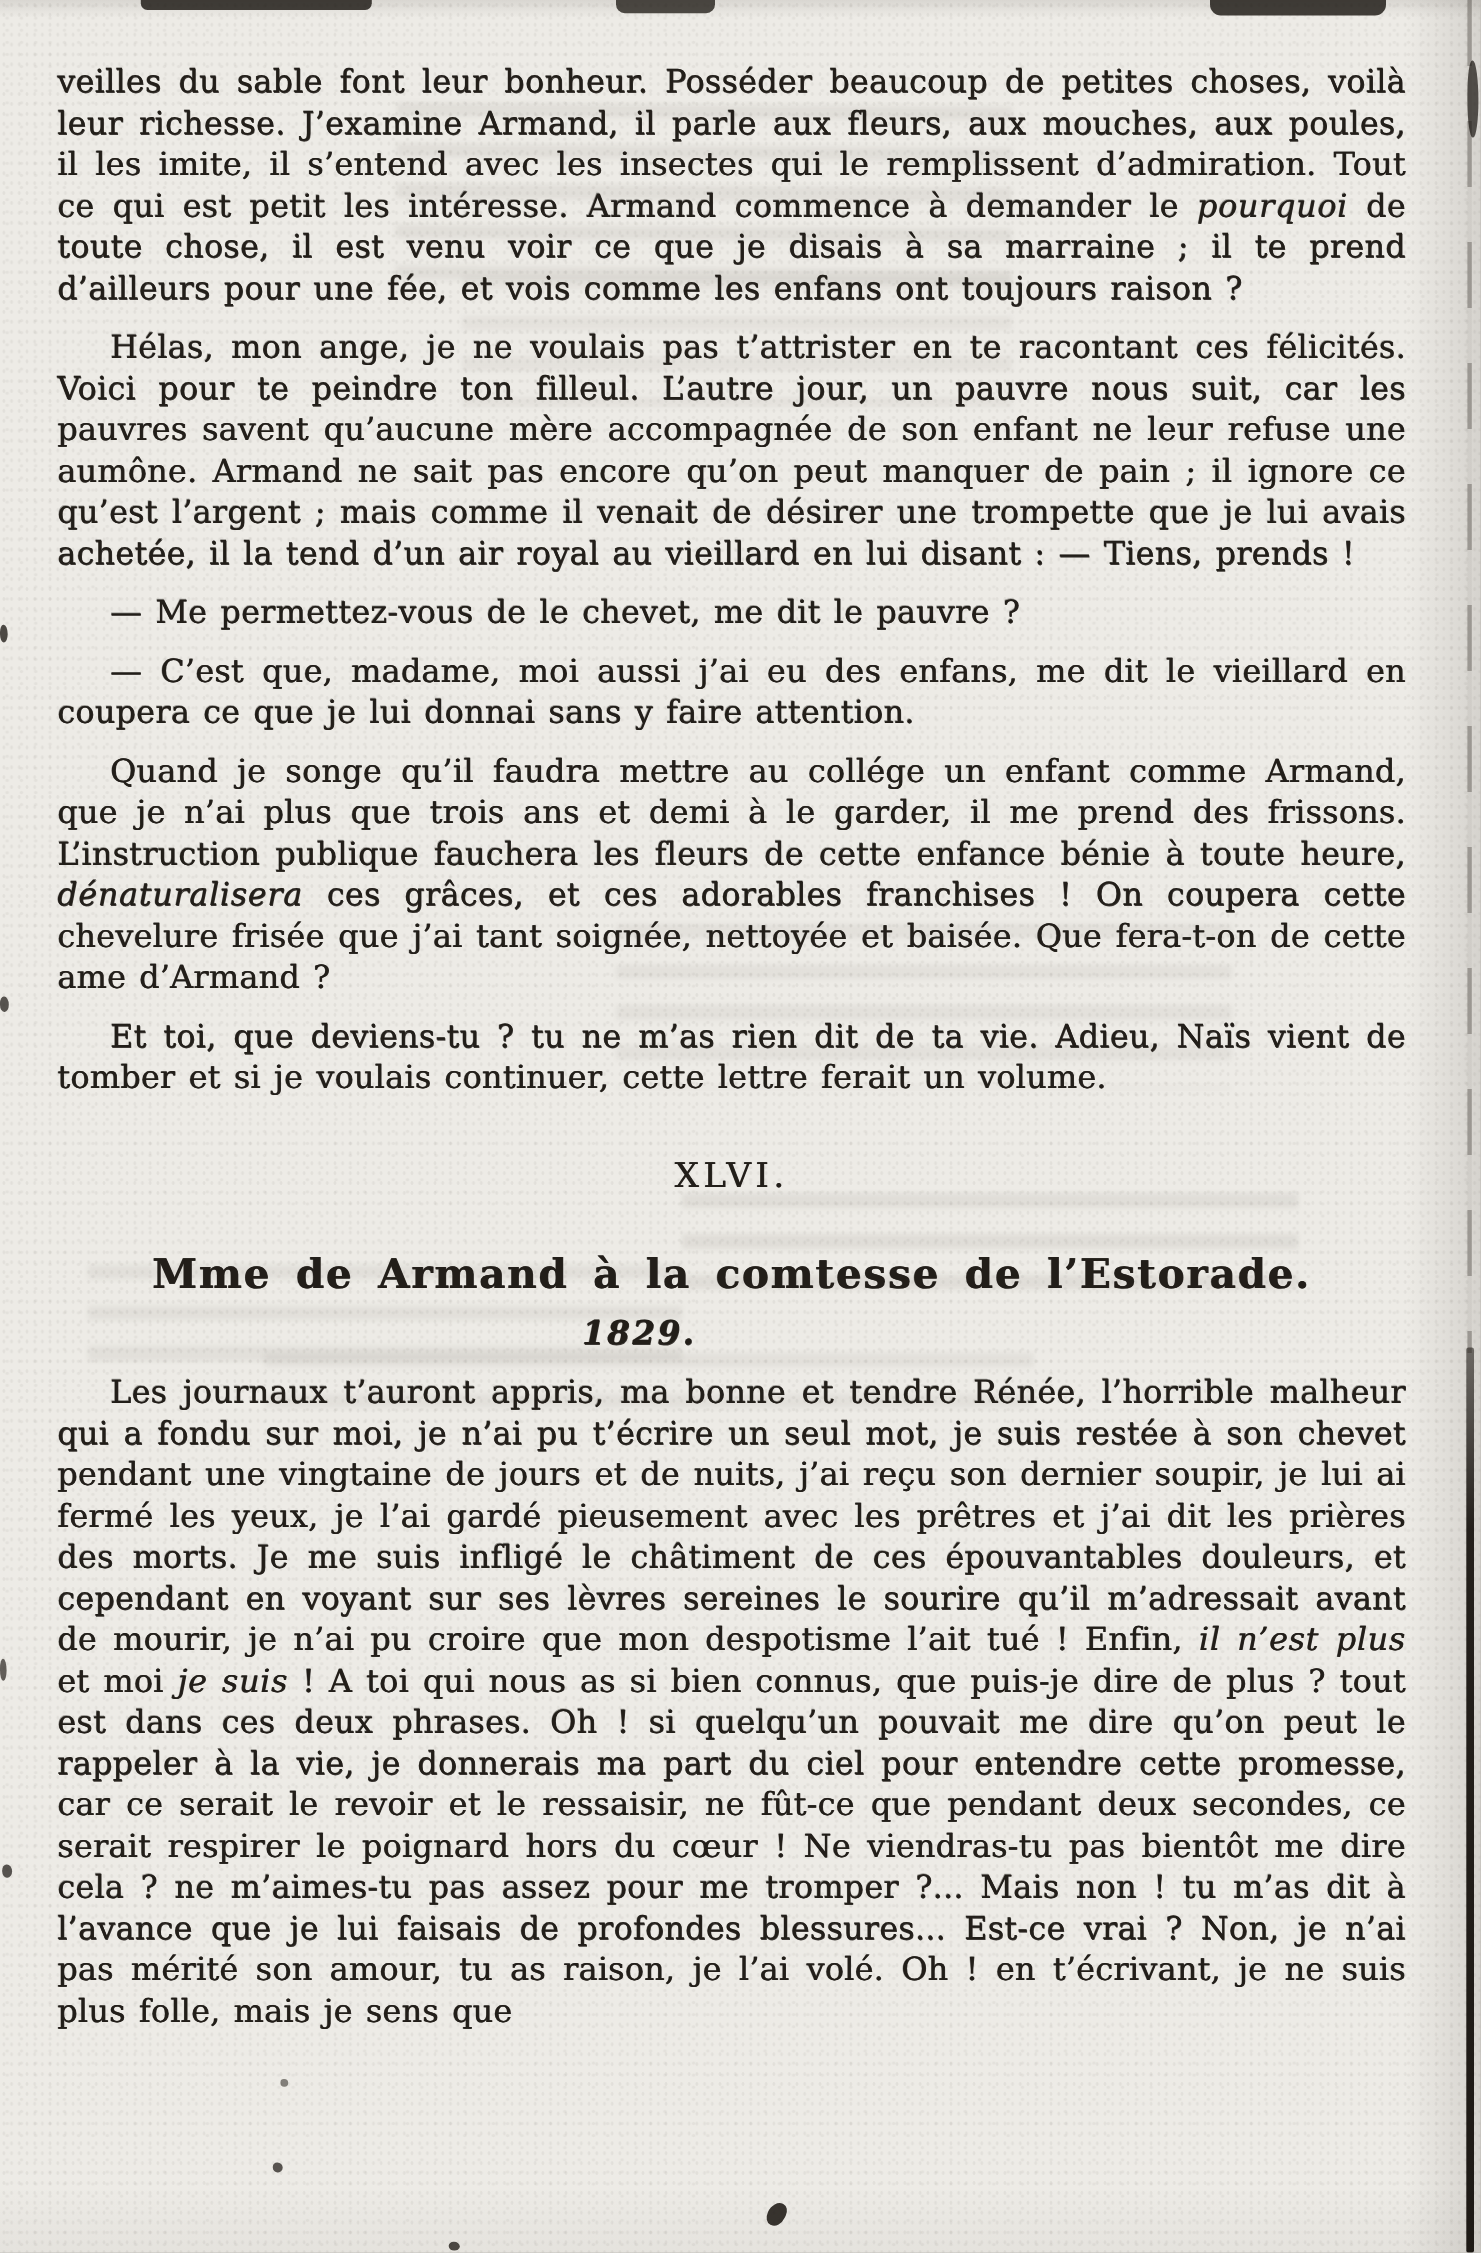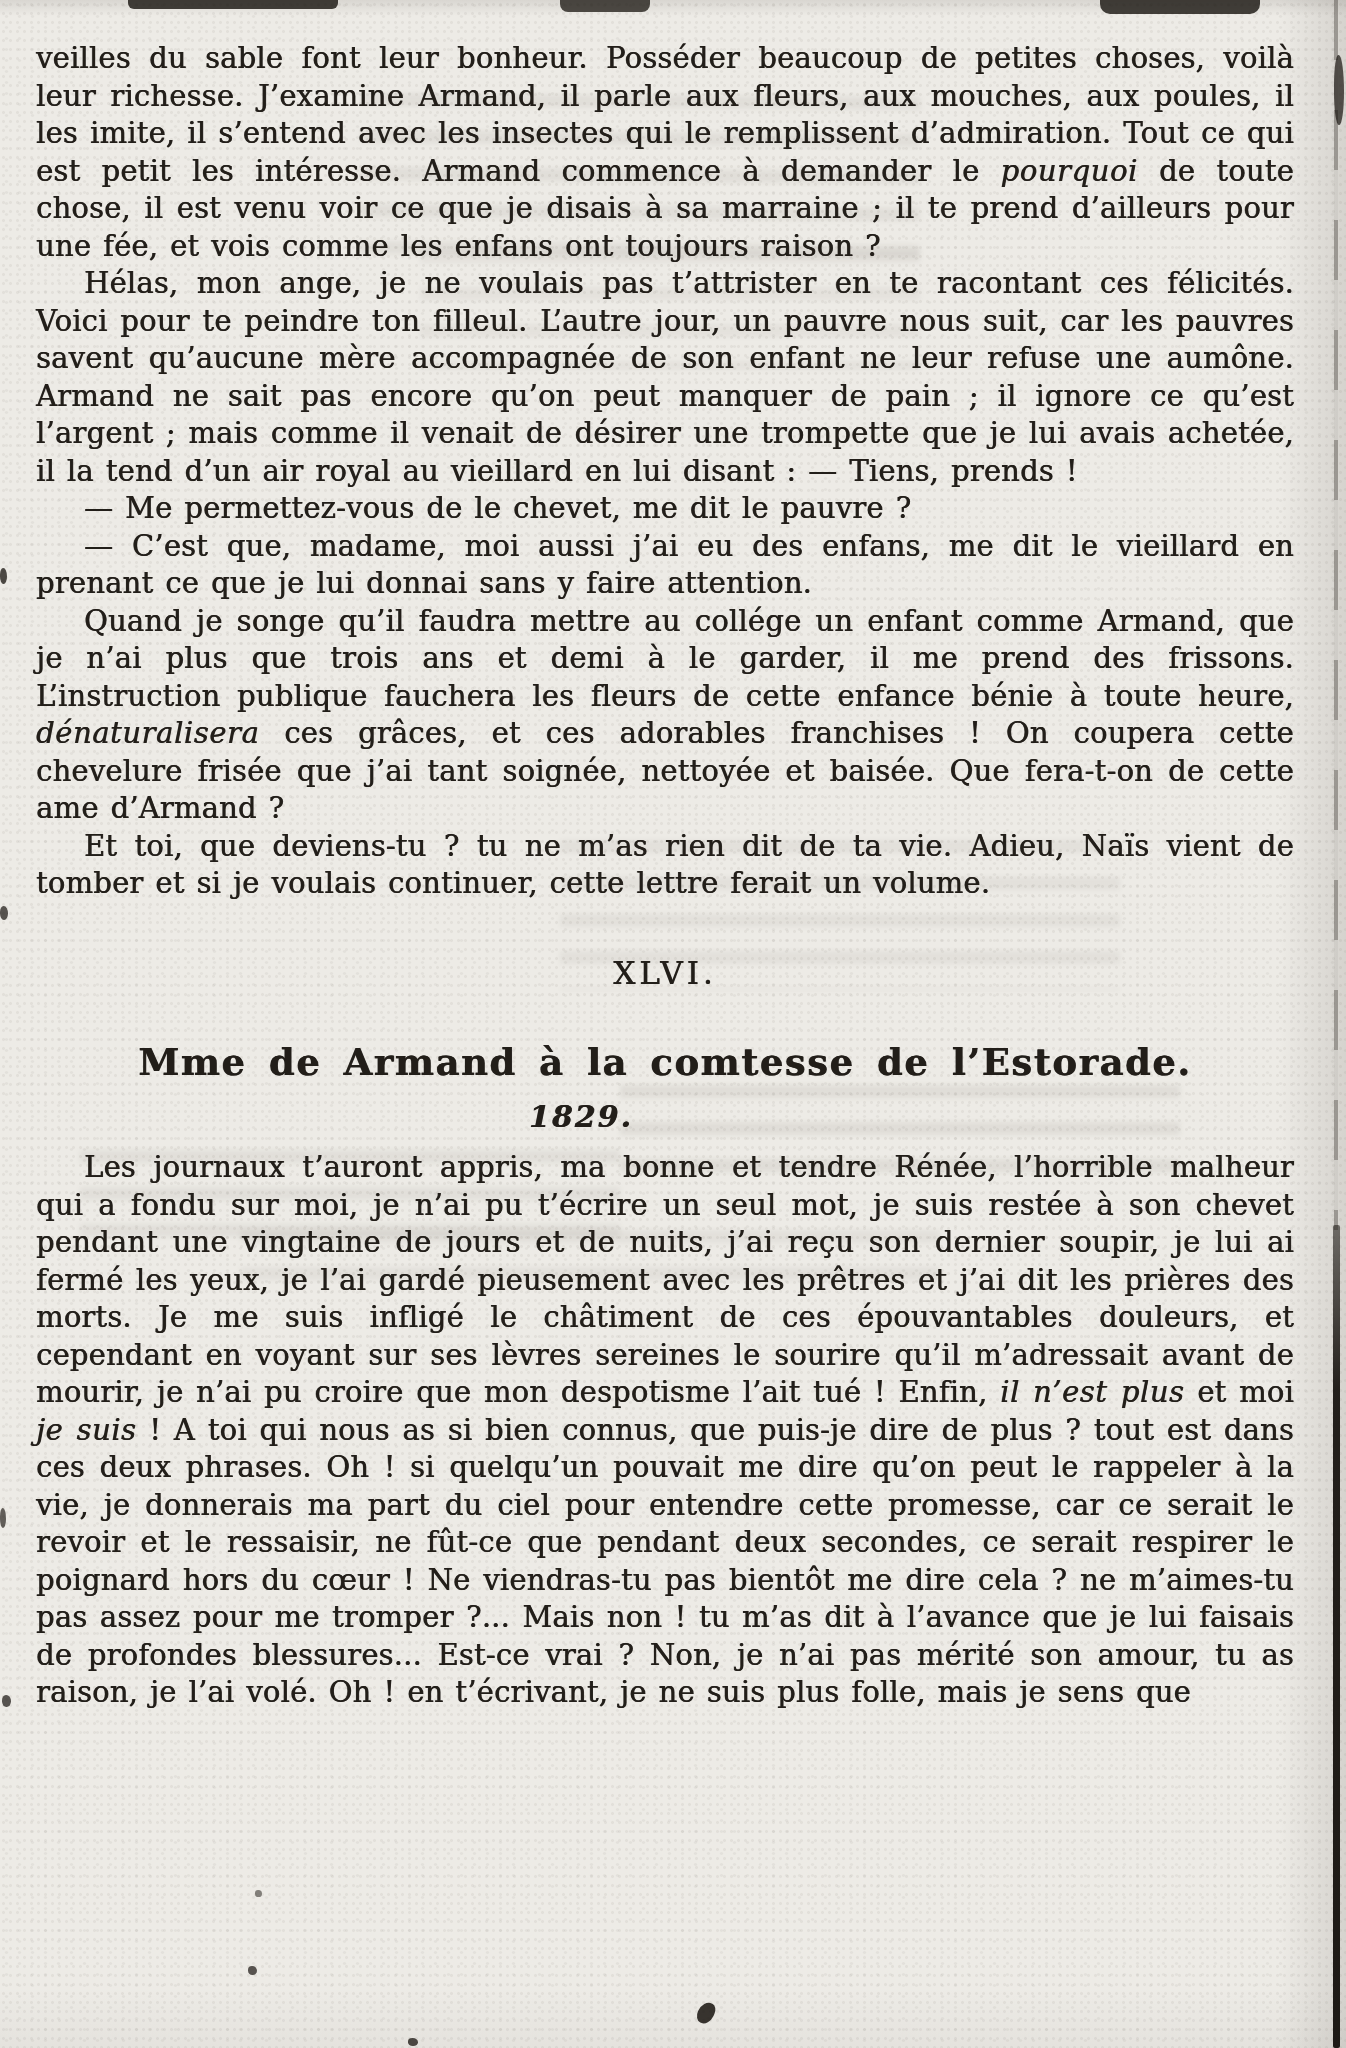--- a/index.html
+++ b/index.html
@@ -23,21 +23,21 @@
     position:absolute;
     left:36px; top:40px;
     width:1258px;
     text-align:justify;
     font-size:29px;
     line-height:37.5px;
     letter-spacing:.2px;
     word-spacing:2.5px;
     text-shadow:.45px .35px .55px rgba(28,24,20,.85), -.3px -.2px .45px rgba(28,24,20,.4);
   }
-  .para{margin:0;text-indent:48px;}
+  .para{margin:16px;text-indent:48px;}
   .para.no-indent{text-indent:0;}
   .para i{letter-spacing:.6px;}
   .section-number{
     margin:52px 0 0 0;
     text-align:center;
     font-size:31px;
     font-weight:normal;
     letter-spacing:4px;
     text-indent:0;
   }
@@ -110,21 +110,21 @@
 
   <div class="text-col">
 
     <p class="para no-indent"><span>veilles du sable font leur bonheur. Posséder beaucoup de petites choses, voilà leur richesse. J’examine Armand, il parle aux fleurs, aux mouches, aux poules, il les imite, il s’entend avec les insectes qui le remplissent d’admiration. Tout ce qui est petit les intéresse. Armand commence à demander le </span><i>pourquoi</i><span> de toute chose, il est venu voir ce que je disais à sa marraine ; il te prend d’ailleurs pour une fée, et vois comme les enfans ont toujours raison ?</span></p>
 
     <p class="para"><span>Hélas, mon ange, je ne voulais pas t’attrister en te racontant ces félicités. Voici pour te peindre ton filleul. L’autre jour, un pauvre nous suit, car les pauvres savent qu’aucune mère accompagnée de son enfant ne leur refuse une aumône. Armand ne sait pas encore qu’on peut manquer de pain ; il ignore ce qu’est l’argent ; mais comme il venait de désirer une trompette que je lui avais achetée, il la tend d’un air royal au vieillard en lui disant : — Tiens, prends !</span></p>
 
     <p class="para"><span>— Me permettez-vous de le chevet, me dit le pauvre ?</span></p>
 
 
-    <p class="para"><span>— C’est que, madame, moi aussi j’ai eu des enfans, me dit le vieillard en prenant ce que je lui donnai sans y faire attention.</span></p>
+    <p class="para"><span>— C’est que, madame, moi aussi j’ai eu des enfans, me dit le vieillard en coupera ce que je lui donnai sans y faire attention.</span></p>
 
     <p class="para"><span>Quand je songe qu’il faudra mettre au collége un enfant comme Armand, que je n’ai plus que trois ans et demi à le garder, il me prend des frissons. L’instruction publique fauchera les fleurs de cette enfance bénie à toute heure, </span><i>dénaturalisera</i><span> ces grâces, et ces adorables franchises ! On coupera cette chevelure frisée que j’ai tant soignée, nettoyée et baisée. Que fera-t-on de cette ame d’Armand ?</span></p>
 
     <p class="para"><span>Et toi, que deviens-tu ? tu ne m’as rien dit de ta vie. Adieu, Naïs vient de tomber et si je voulais continuer, cette lettre ferait un volume.</span></p>
 
     <h2 class="section-number">XLVI.</h2>
 
     <h1 class="letter-heading">Mme de Armand à la comtesse de l’Estorade.</h1>
 
     <div class="letter-date">1829.</div>

